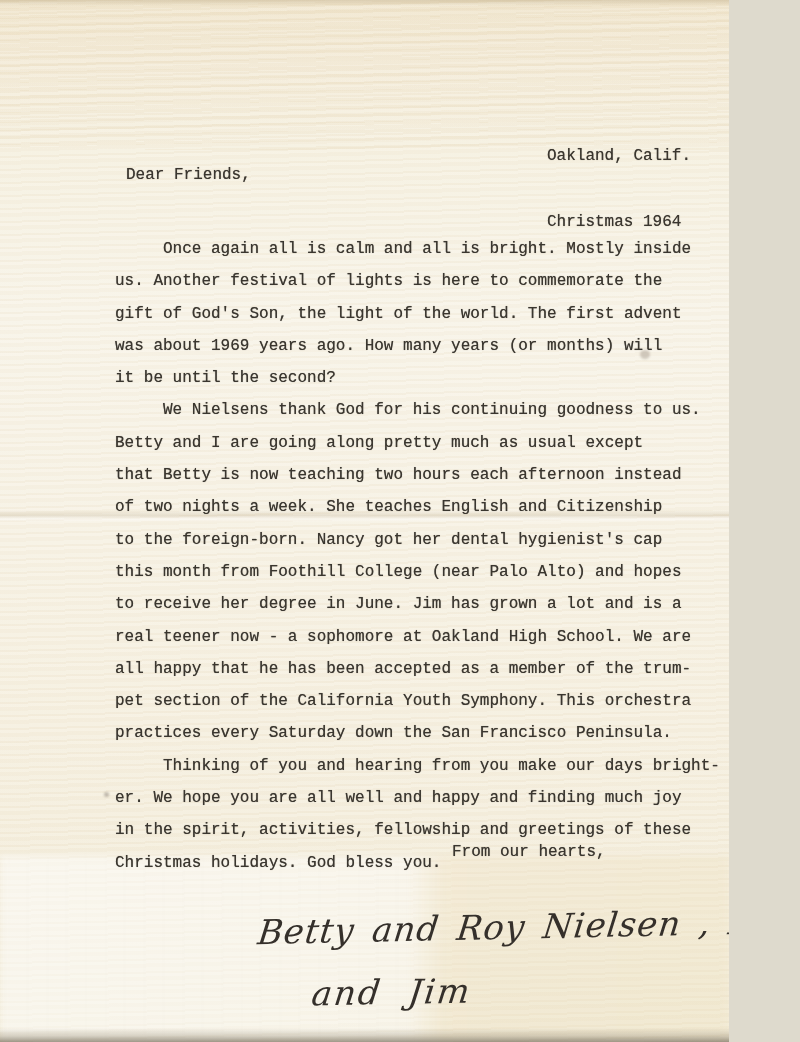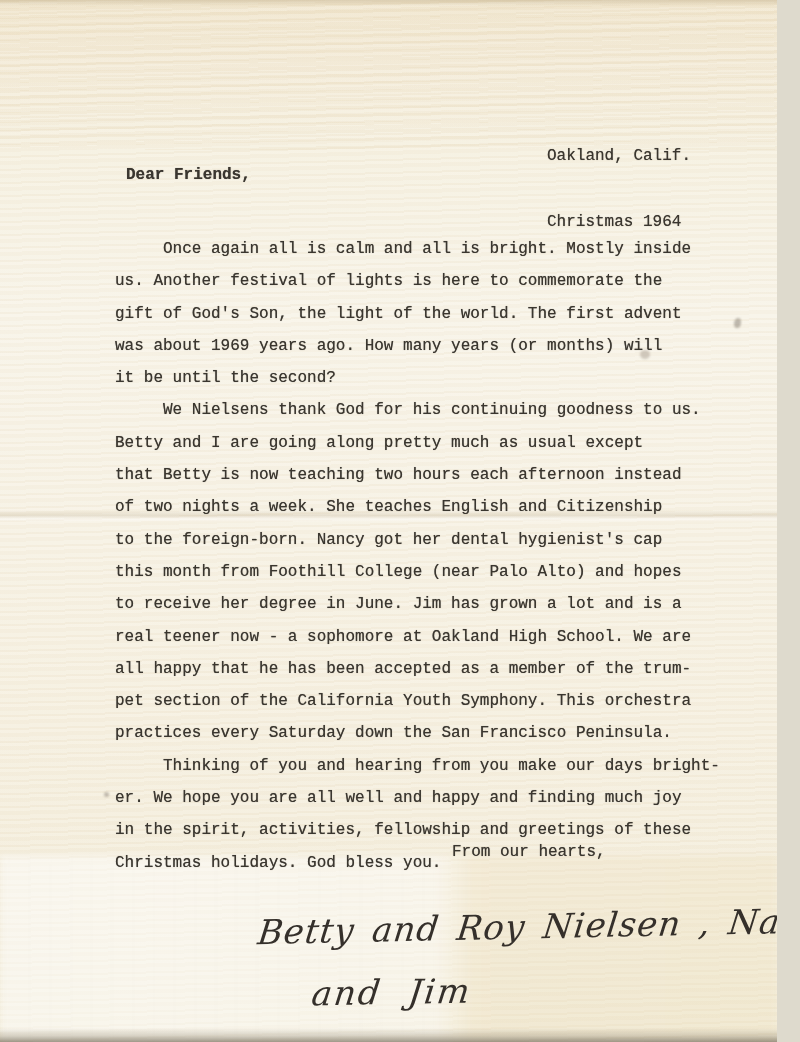--- a/index.html
+++ b/index.html
@@ -6,21 +6,20 @@
   .page {
     position: relative;
     width: 729px;
     height: 1042px;
     overflow: hidden;
     background: linear-gradient(180deg,
       #f1e7d0 0%, #f4ecda 6%, #f6f1e2 14%, #f8f4e9 30%,
       #f7f2e5 52%, #f6f0e1 70%, #f4eedd 86%, #f2ecd8 100%);
     font-family: "Liberation Mono", "DejaVu Sans Mono", monospace;
     color: #3a362f;
-    padding-left: 48px;
   }
   
   .overlay { position: absolute; pointer-events: none; }
   .streaks {
     left: 0; top: 0; right: 0; bottom: 0;
     background: repeating-linear-gradient(178.5deg,
       rgba(214,192,152,0.10) 0px 2px,
       rgba(255,253,246,0.12) 2px 5px,
       rgba(219,199,161,0.07) 5px 9px,
       rgba(255,255,255,0.05) 9px 13px);
@@ -60,21 +59,21 @@
   .speck-3 { left: 104px; top: 792px; width: 5px; height: 5px;
     background: rgba(120,110,100,0.42); border-radius: 50%; filter: blur(0.8px); }
   
   .typed {
     position: absolute;
     white-space: pre;
     font-size: 16px;
     text-shadow: 0 0 0.7px rgba(56,52,46,0.75);
   }
   .heading   { left: 547px; top: 101px; line-height: 22px; }
-  .salutation{ left: 126px; top: 166px; font-weight: bold; }
+  .salutation{ left: 126px; top: 166px; }
   .body-block{ left: 115px; top: 217px; line-height: 32.3px; margin-top: 16px; }
   .closing   { left: 452px; top: 843px; text-align: right; }
   
   .signature-line {
     position: absolute;
     white-space: pre;
     font-family: "DejaVu Serif", "Liberation Serif", serif;
     font-style: italic;
     color: #35302b;
   }

